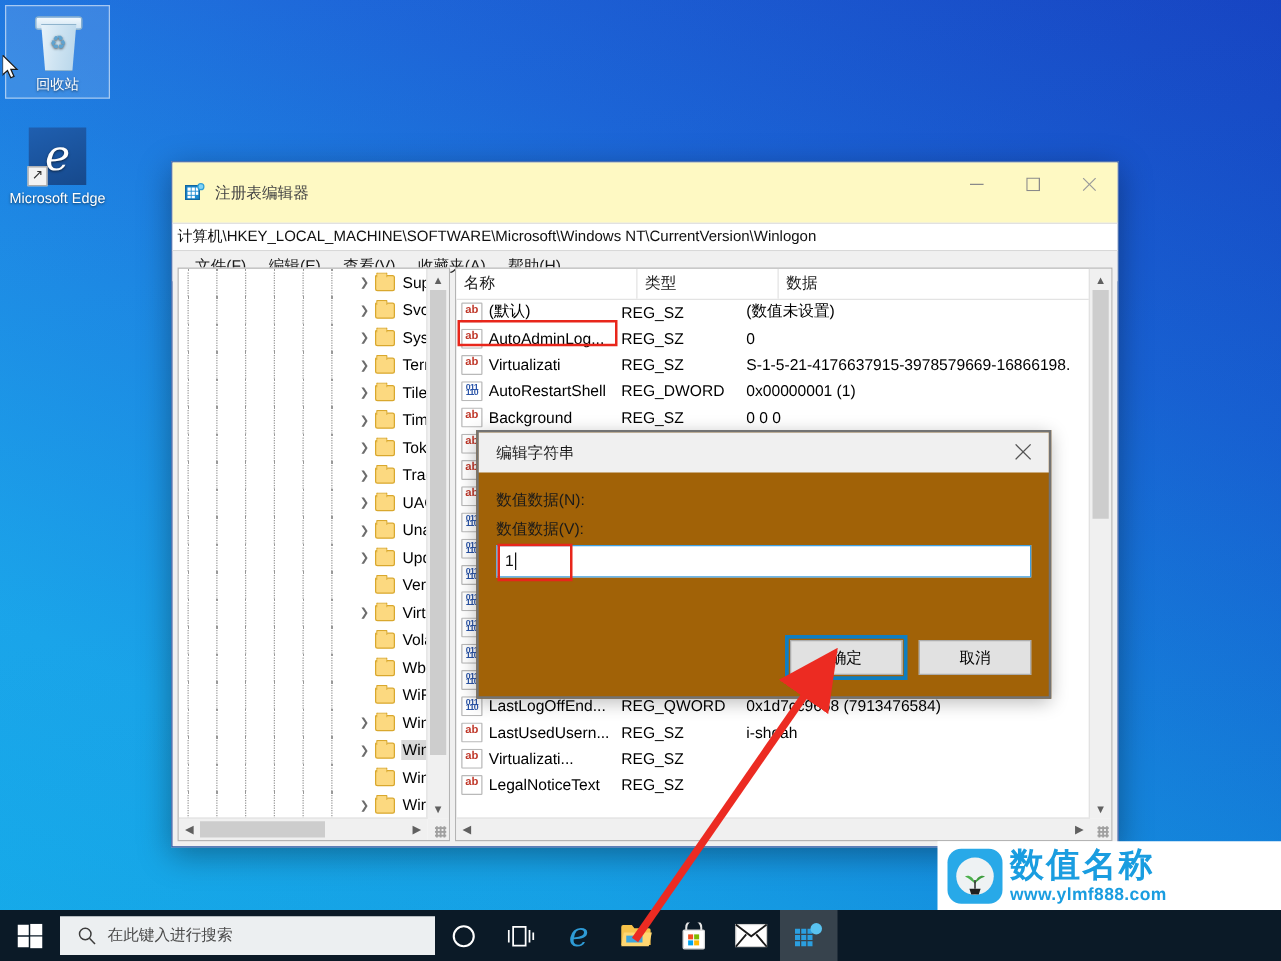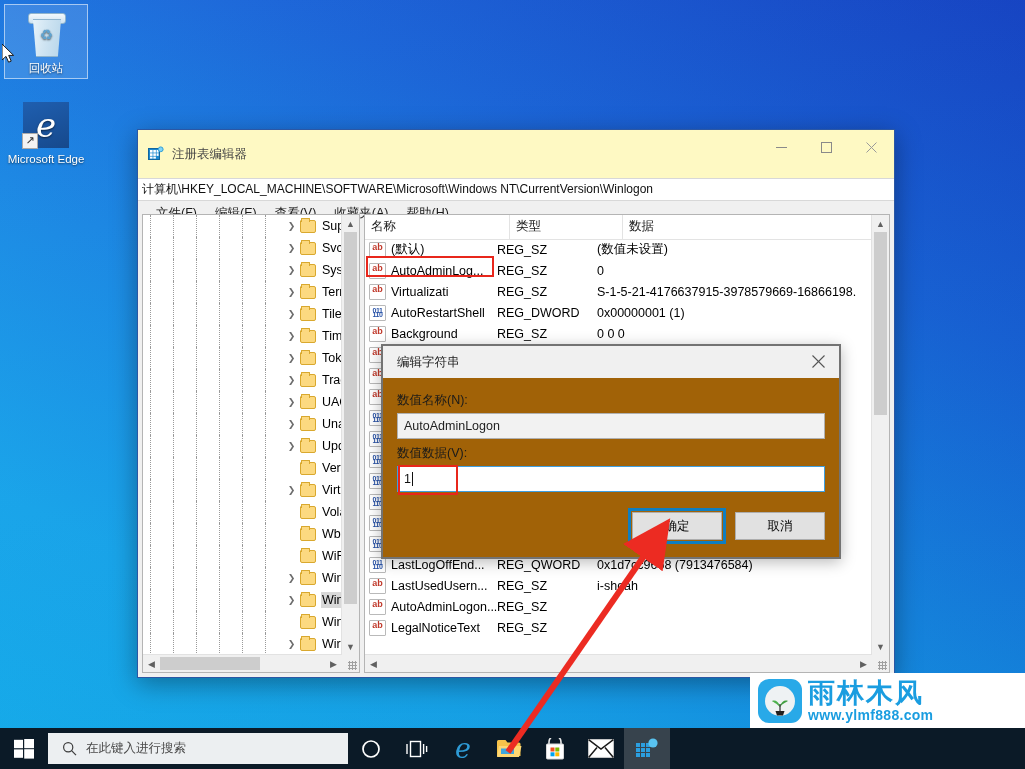--- a/index.html
+++ b/index.html
@@ -674,21 +674,21 @@
             <div class="c1">
               <span class="vicon"></span>
               <span>LastUsedUsern...</span>
             </div>
             <div class="c2">REG_SZ</div>
             <div class="c3">i-shoah</div>
           </div>
           <div class="lvrow">
             <div class="c1">
               <span class="vicon"></span>
-              <span>AutoAdminLogon...</span>
+              <span>Virtualizati...</span>
             </div>
             <div class="c2">REG_SZ</div>
             <div class="c3"></div>
           </div>
           <div class="lvrow">
             <div class="c1">
               <span class="vicon"></span>
               <span>LegalNoticeText</span>
             </div>
             <div class="c2">REG_SZ</div>
@@ -715,24 +715,21 @@
   <div id="dlg-title">
     <span>编辑字符串</span>
     <div id="dlg-close">
       <svg width="13" height="13" viewBox="0 0 13 13">
           <line x1="0.5" y1="0.5" x2="12.5" y2="12.5" stroke="#555" stroke-width="1.1"></line>
           <line x1="12.5" y1="0.5" x2="0.5" y2="12.5" stroke="#555" stroke-width="1.1"></line>
         </svg>
     </div>
   </div>
   <div id="dlg-body">
-    <div class="dlbl">数值名称(N):</div>
-    <div class="dfield" id="f-name">
-      <span>AutoAdminLogon</span>
-    </div>
+    <div class="dlbl">数值数据(N):</div>
     <div class="dlbl">数值数据(V):</div>
     <div class="dfield" id="f-data">
       <span>1</span>
         <i class="caret"></i>
       <div id="datared"></div>
     </div>
   </div>
   <div id="dlg-buttons">
     <div id="btn-ok-wrap">
       <div class="dbtn">确定</div>
@@ -831,16 +828,16 @@
     <div class="pot">
       <svg width="26" height="26" viewBox="0 0 26 26">
         <path d="M13 17 C9 13 6 12 5 11 C8 9.5 11.5 11.5 13 16" fill="#4cb04c"></path>
         <path d="M13 17 C16.5 12.5 20 12 21 11 C18 9.5 14.5 11.5 13 16" fill="#3f9e3f"></path>
         <rect x="12.4" y="14" width="1.2" height="7" fill="#2e2e2e"></rect>
         <path d="M8.5 21 H17.5 L16 25.5 H10 Z" fill="#1f1f1f"></path>
       </svg>
     </div>
   </div>
   <div id="wm-text">
-    <div id="wm-cn">雨林木风</div>
+    <div id="wm-cn">数值名称</div>
     <div id="wm-url">www.ylmf888.com</div>
   </div>
 </div>
 
 </body></html>

